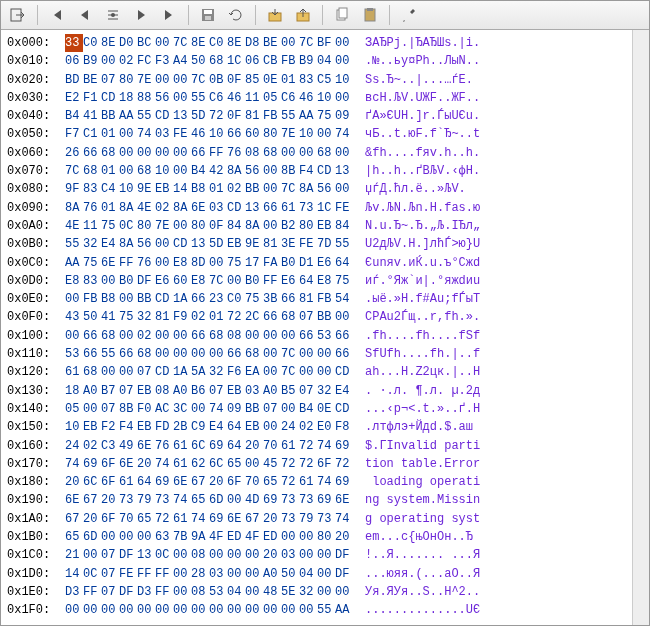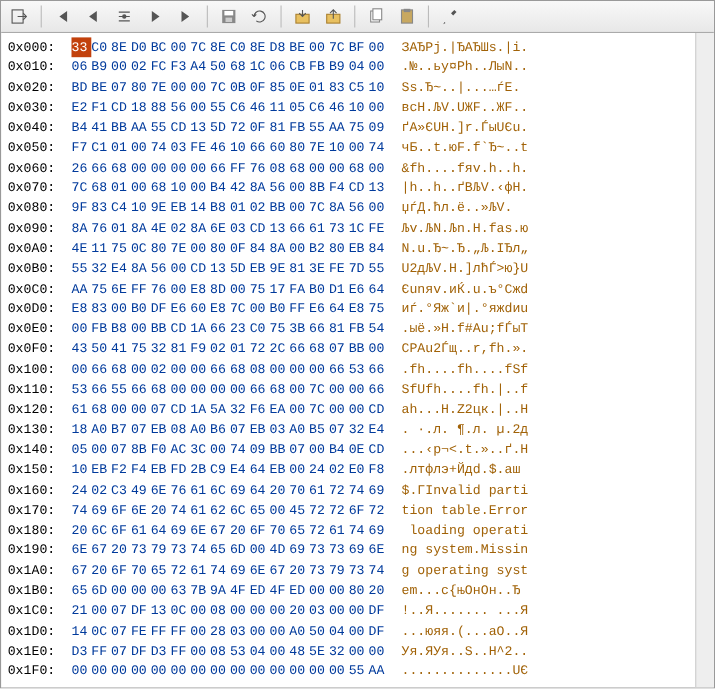--- a/index.html
+++ b/index.html
@@ -8,21 +8,21 @@
   .tbtn{width:24px;height:22px;display:flex;align-items:center;justify-content:center;border:1px solid transparent;border-radius:2px}
   .tbtn svg{width:16px;height:16px}
   .sep{width:1px;height:20px;background:#bbb;margin:0 4px}
   .hexarea{flex:1;overflow:auto;padding:4px 6px;white-space:pre;line-height:18.3px;letter-spacing:0}
   .row{display:flex}
   .addr{color:#000;width:58px;display:inline-block}
   .hex{color:#003a9c}
   .hex .b{display:inline-block;width:18px;text-align:left}
   .hex .sel{background:#c2410c;color:#fff}
   .gap{display:inline-block;width:12px}
-  .asc{color:#a16207}
+  .asc{color:#6d28d9}
   .scrollbar{width:16px;background:#eee;border-left:1px solid #ccc}
   .body{display:flex;flex:1;overflow:hidden}
 </style>
 </head>
 <body>
 
 <div class="window">
   <div class="toolbar" id="toolbar">
       <div class="tbtn" title="Exit">
         <svg viewBox="0 0 16 16">

